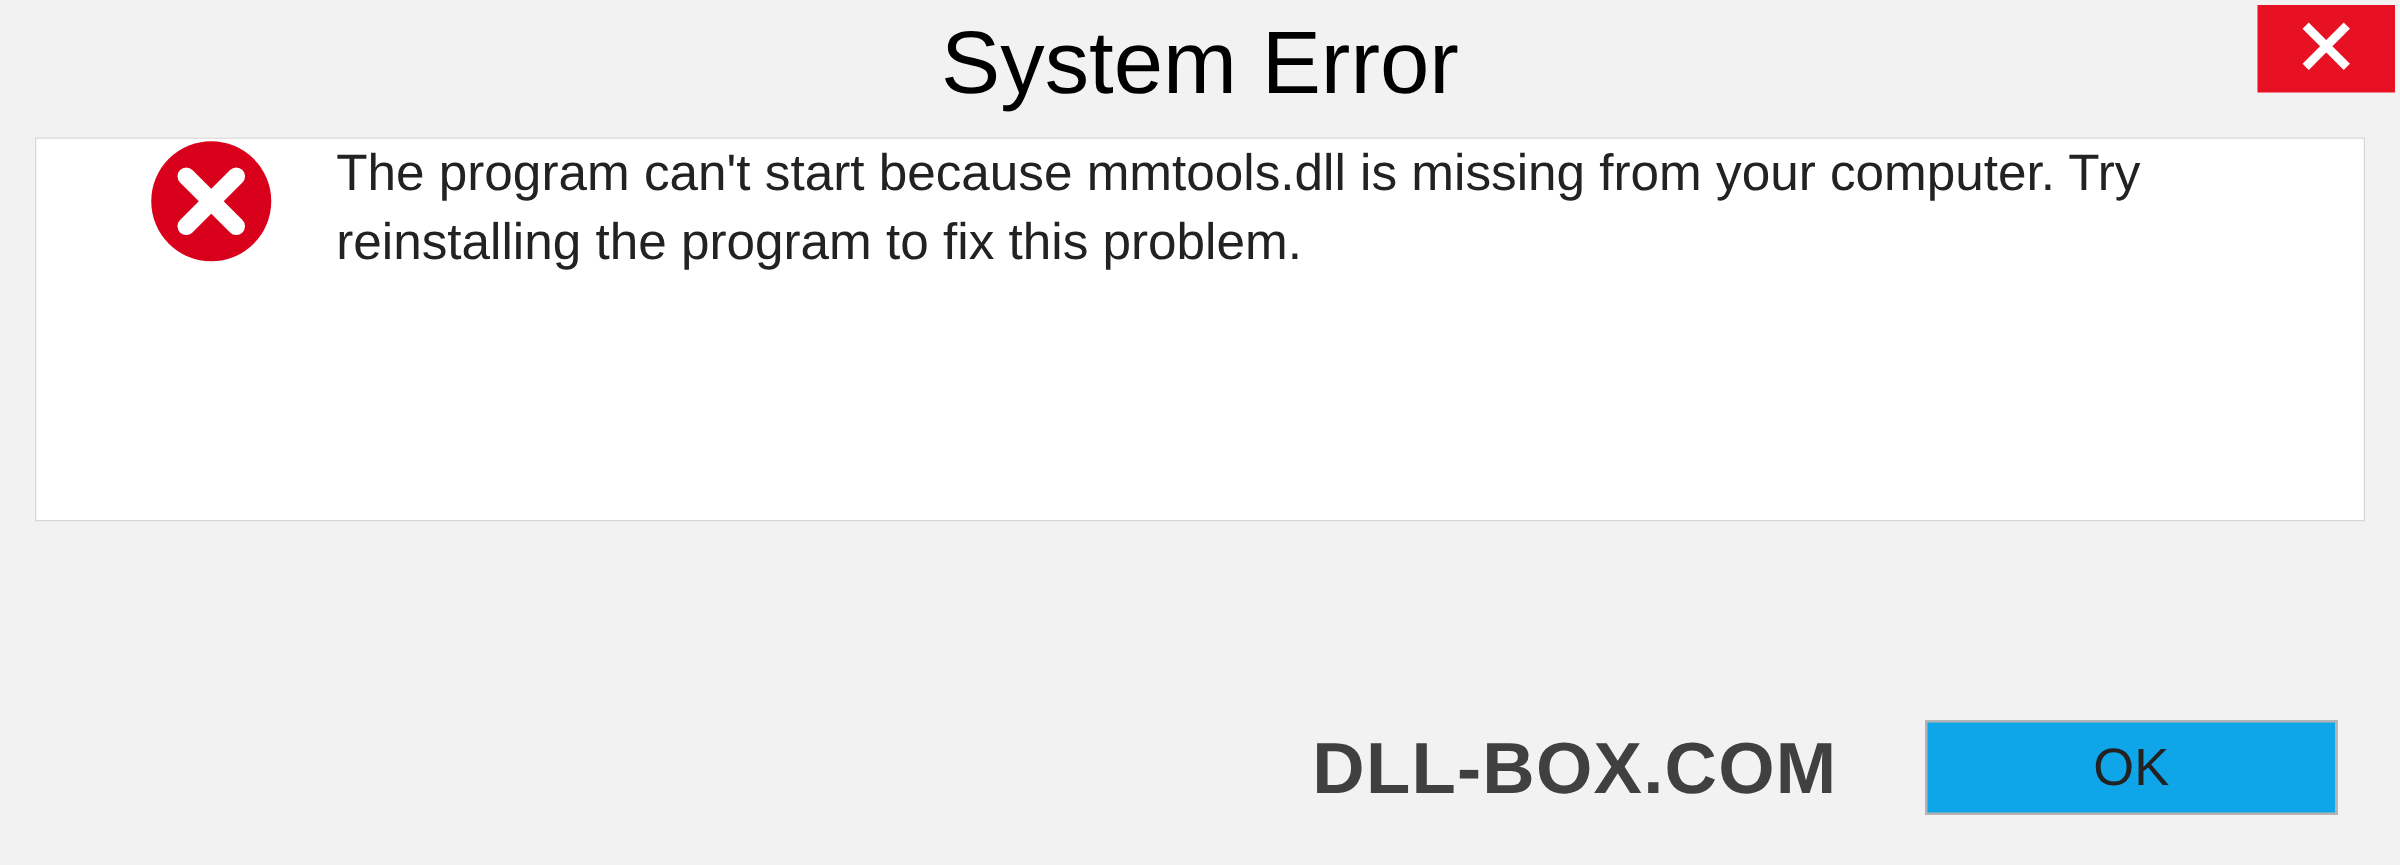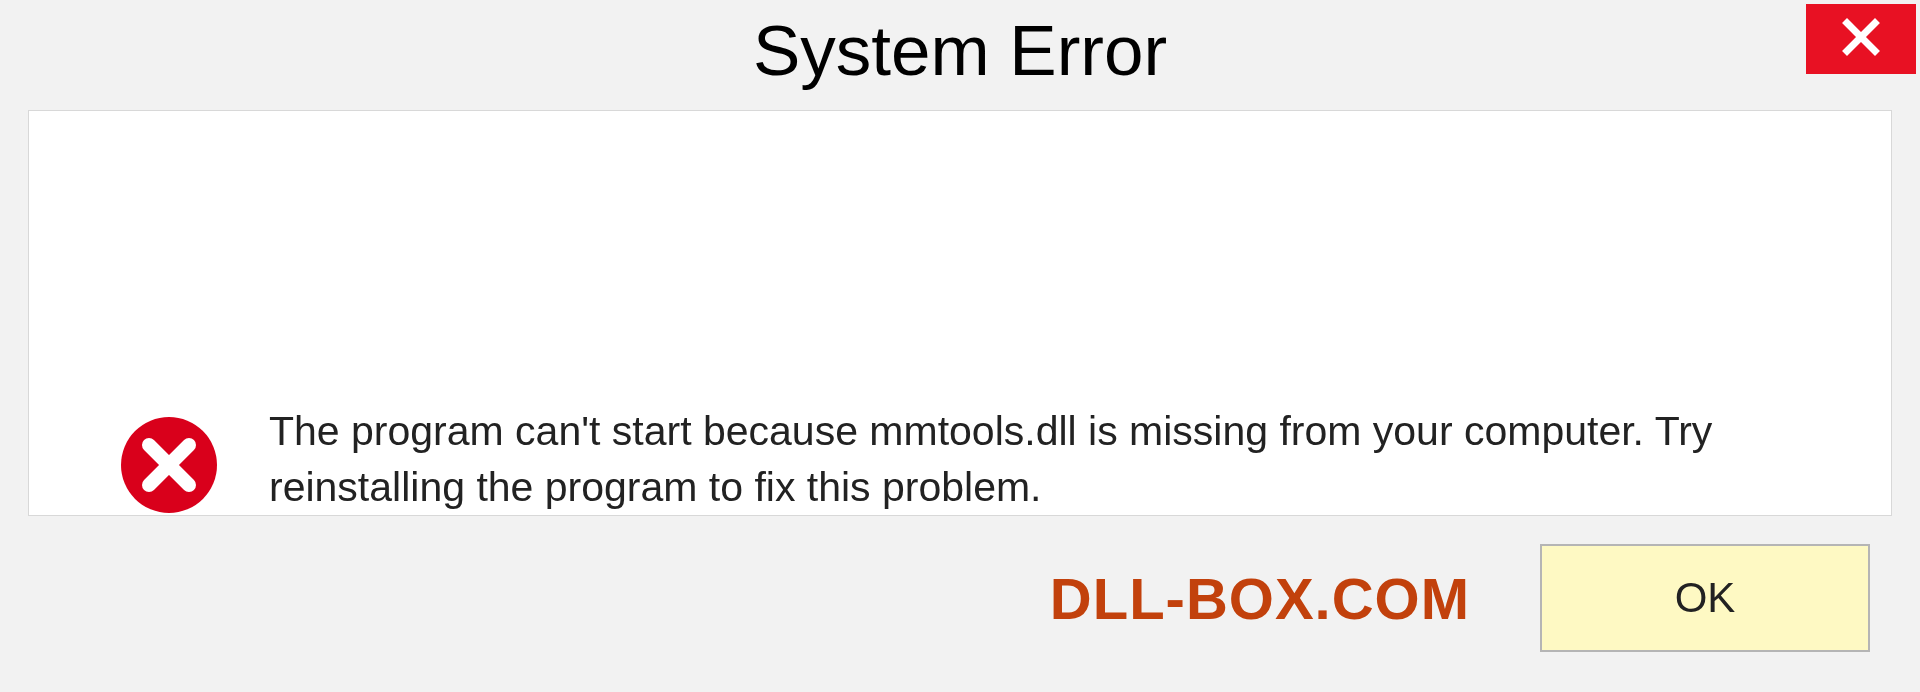--- a/index.html
+++ b/index.html
@@ -41,23 +41,23 @@
       cursor: pointer;
     }
     .close-button svg {
       width: 40px;
       height: 40px;
     }
     .content-panel {
       margin: 10px 28px 0 28px;
       background: #ffffff;
       border: 1px solid #d8d8d8;
-      height: 406px;
+      height: 307px;
       display: flex;
-      align-items: flex-end;
+      align-items: flex-start;
       padding: 0 60px 0 90px;
     }
     .error-icon {
       flex-shrink: 0;
       width: 100px;
       height: 100px;
       margin-right: 50px;
     }
     .message-text {
       font-size: 41px;
@@ -70,29 +70,29 @@
       left: 0;
       right: 0;
       display: flex;
       align-items: center;
       justify-content: flex-end;
       padding: 0 50px;
     }
     .watermark {
       font-size: 58px;
       font-weight: 800;
-      color: #c2410c;
+      color: #404040;
       letter-spacing: 1px;
       margin-right: 70px;
       font-family: Arial, Helvetica, sans-serif;
     }
     .ok-button {
       width: 330px;
-      height: 108px;
-      background: #fef9c3;
+      height: 76px;
+      background: #0ea5e9;
       border: 2px solid #b5b5b5;
       font-size: 42px;
       color: #222;
       display: flex;
       align-items: center;
       justify-content: center;
       cursor: pointer;
       font-family: Arial, Helvetica, sans-serif;
     }
   </style>

